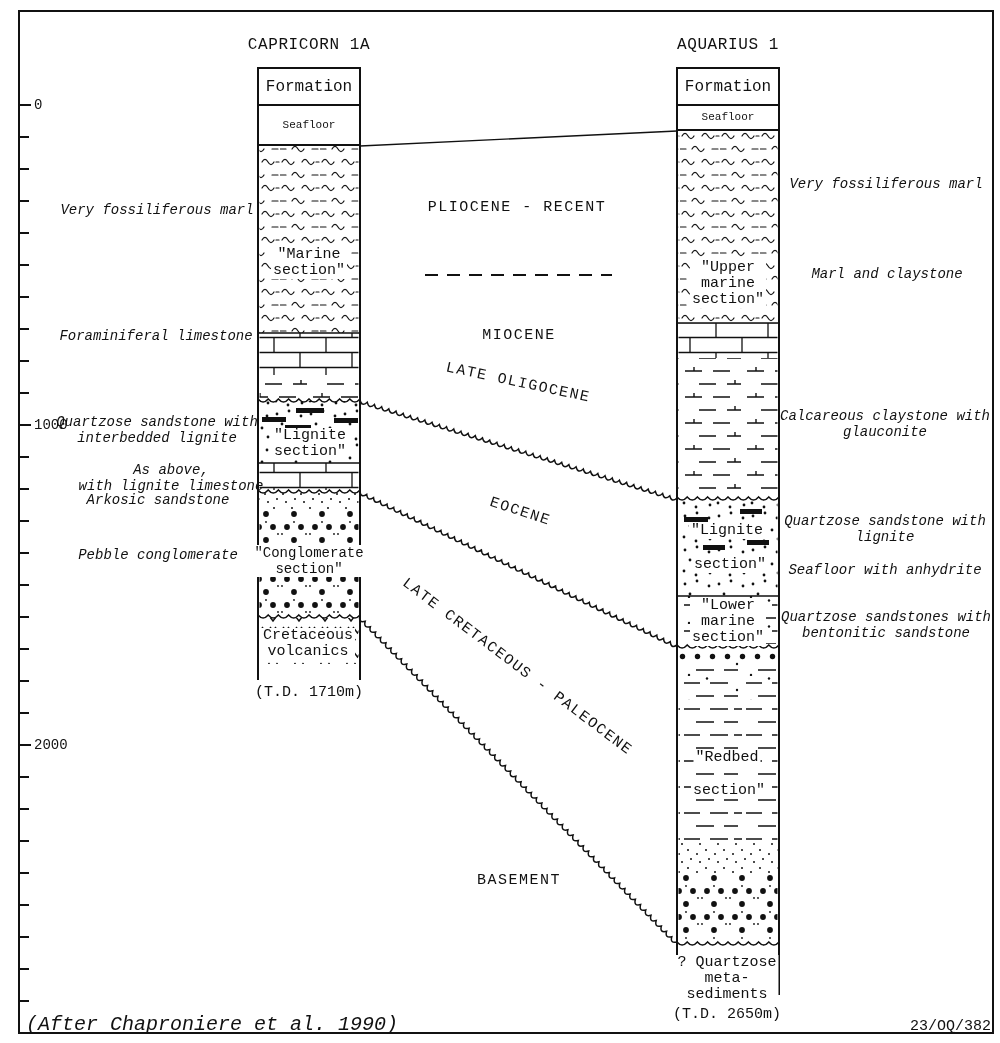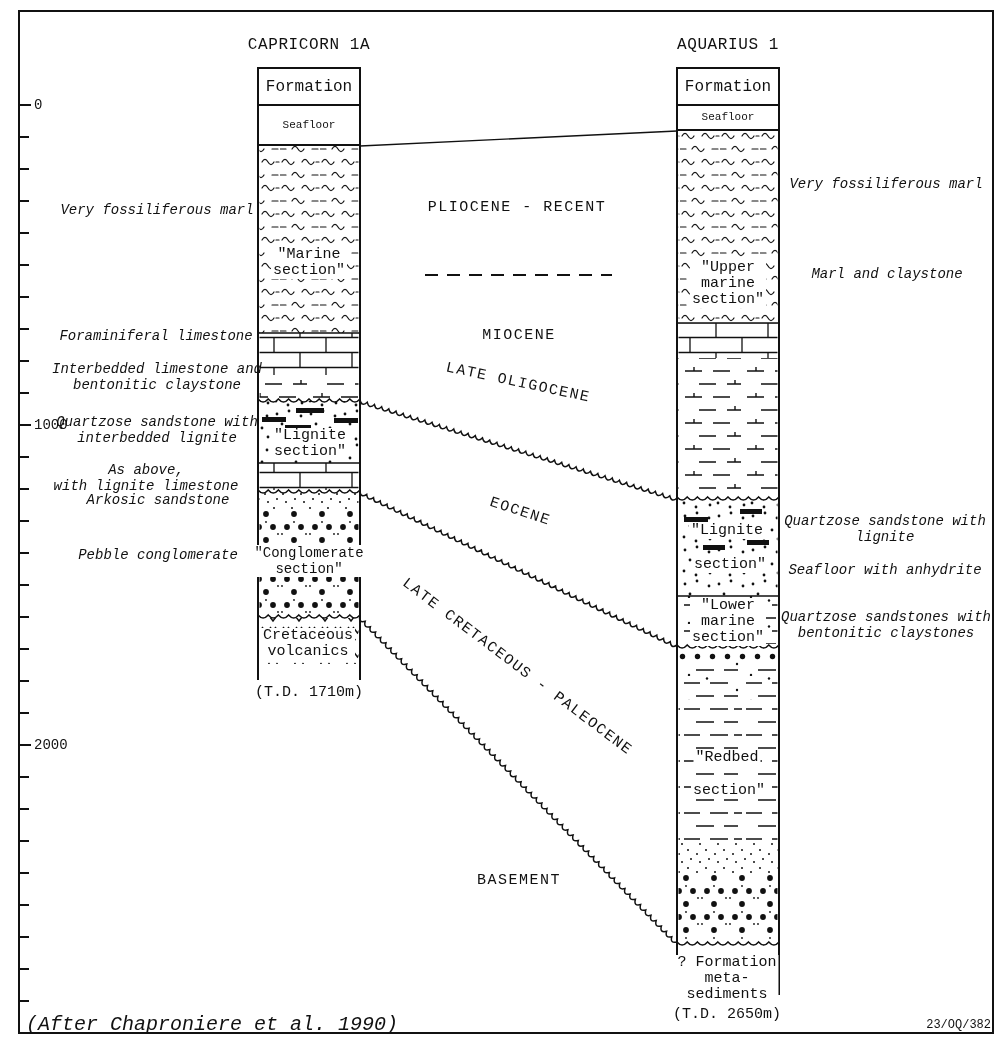--- a/index.html
+++ b/index.html
@@ -20,21 +20,21 @@
   .sea { font-size:11px; transform:translate(-50%,-50%); }
   .depth { font-size:14px; transform:translateY(-50%); }
   .era { font-size:15px; letter-spacing:1.5px; transform:translate(-50%,-50%) rotate(var(--r,0deg)); }
   .side { font-style:italic; font-size:14px; line-height:15.5px; text-align:center;
           transform:translate(-50%,-50%); }
   .collabel { font-size:15px; line-height:16px; text-align:center; background:#fff;
               padding:0 2px; transform:translate(-50%,-50%); }
   .collabel.tight { font-size:14px; }
   .tdlbl { font-size:15px; transform:translate(-50%,-50%); }
   .attrib { font-style:italic; font-size:20px; }
-  .fignum { font-size:12px; }
+  .fignum { font-size:15px; }
 </style>
 </head>
 <body>
 
 <div class="canvas">
 
   <div class="frame"></div>
 
   <svg class="strat" width="1000" height="1043" viewBox="0 0 1000 1043">
     <defs>
@@ -228,65 +228,65 @@
     <div>marine</div>
     <div>section"</div>
   </div>
   <div class="lbl collabel" style="left:727px;top:758px">
     <div>"Redbed</div>
   </div>
   <div class="lbl collabel" style="left:729px;top:791px">
     <div>section"</div>
   </div>
   <div class="lbl collabel" style="left:727px;top:979px">
-    <div>? Formation</div>
+    <div>? Quartzose</div>
     <div>meta-</div>
     <div>sediments</div>
   </div>
   <div class="lbl tdlbl" style="left:727px;top:1014px">(T.D. 2650m)</div>
 
   <div class="lbl side" style="left:157px;top:211px">
     <div>Very fossiliferous marl</div>
   </div>
   <div class="lbl side" style="left:156px;top:337px">
     <div>Foraminiferal limestone</div>
-  </div>
-  <div class="lbl side" style="left:157px;top:377px">
-    <div>Interbedded limestone and</div>
-    <div>bentonitic claystone</div>
   </div>
   <div class="lbl side" style="left:157px;top:430px">
     <div>Quartzose sandstone with</div>
     <div>interbedded lignite</div>
   </div>
-  <div class="lbl side" style="left:146px;top:478px">
+  <div class="lbl side" style="left:171px;top:478px">
     <div>As above,</div>
     <div>with lignite limestone</div>
   </div>
   <div class="lbl side" style="left:158px;top:501px">
     <div>Arkosic sandstone</div>
   </div>
   <div class="lbl side" style="left:158px;top:556px">
     <div>Pebble conglomerate</div>
   </div>
 
   <div class="lbl side" style="left:886px;top:185px">
     <div>Very fossiliferous marl</div>
   </div>
   <div class="lbl side" style="left:887px;top:275px">
     <div>Marl and claystone</div>
+  </div>
+  <div class="lbl side" style="left:885px;top:424px">
+    <div>Calcareous claystone with</div>
+    <div>glauconite</div>
   </div>
   <div class="lbl side" style="left:885px;top:529px">
     <div>Quartzose sandstone with</div>
     <div>lignite</div>
   </div>
   <div class="lbl side" style="left:885px;top:571px">
     <div>Seafloor with anhydrite</div>
   </div>
   <div class="lbl side" style="left:886px;top:625px">
     <div>Quartzose sandstones with</div>
-    <div>bentonitic claystones</div>
+    <div>bentonitic sandstone</div>
   </div>
 
   <div class="lbl attrib" style="left:26px;top:1013px">(After Chaproniere et al. 1990)</div>
   <div class="lbl fignum" style="right:9px;top:1018px">23/OQ/382</div>
 
 </div>
 
 </body></html>

